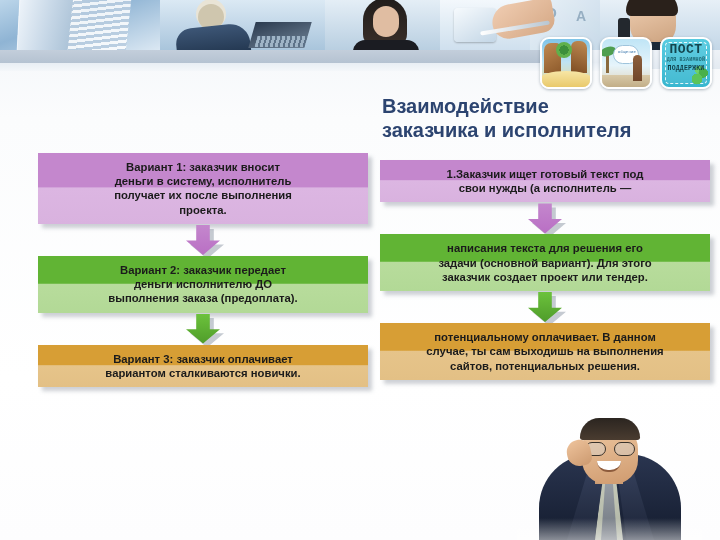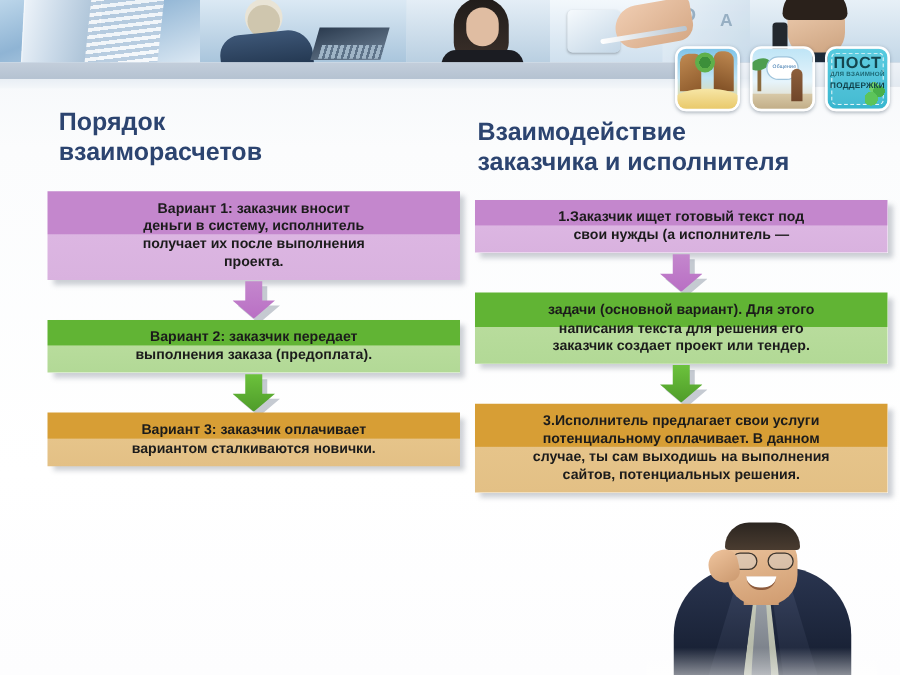--- a/index.html
+++ b/index.html
@@ -81,20 +81,21 @@
     background:linear-gradient(180deg,#e8eef4 0%,#f4f7fa 100%);
     clip-path:polygon(0 0,628px 0,640px 8px,0 8px);
   }
 
   
   .badges{position:absolute;right:8px;top:37px;display:flex;gap:8px;z-index:6;}
   .badge{
     width:48px;height:48px;border-radius:9px;overflow:hidden;position:relative;
     background:#ffffff;border:2px solid #ffffff;
     box-shadow:0 1px 3px rgba(40,60,80,.35);
+    font-family:Liberation Mono, monospace;
   }
   .badge-a{background:linear-gradient(180deg,#7fc4e8 0%,#bfe3f3 48%,#f0d98e 100%);}
   .badge-a .rock1{position:absolute;left:2px;top:4px;width:17px;height:30px;border-radius:7px 5px 0 0;
     background:linear-gradient(150deg,#c08a52 0%,#8d5a2b 100%);}
   .badge-a .rock2{position:absolute;right:3px;top:2px;width:16px;height:32px;border-radius:6px 7px 0 0;
     background:linear-gradient(200deg,#c08a52 0%,#7d4d23 100%);}
   .badge-a .palm{position:absolute;left:14px;top:3px;width:16px;height:16px;border-radius:50%;
     background:radial-gradient(circle at 50% 50%,#3c8f3a 0 40%,#5fb04b 41% 100%);}
   .badge-a .sand{position:absolute;left:-2px;bottom:0;width:52px;height:16px;border-radius:50% 50% 0 0;
     background:linear-gradient(180deg,#f7e6a6 0%,#e9c96b 100%);}
@@ -251,24 +252,20 @@
     </div>
     <div class="badge badge-c">
       <div class="panel"></div>
       <div class="sprout"></div>
       <div class="l1">ПОСТ</div>
       <div class="l2">ДЛЯ ВЗАИМНОЙ</div>
       <div class="l3">ПОДДЕРЖКИ</div>
     </div>
   </div>
 
-  <div class="h-left">
-    <div>Порядок</div>
-    <div>взаиморасчетов</div>
-  </div>
   <div class="h-right">
     <div>Взаимодействие</div>
     <div>заказчика и исполнителя</div>
   </div>
 
   <div class="col col-left">
 
     <div class="box purple">
       <span>Вариант 1: заказчик вносит</span>
       <span>деньги в систему, исполнитель</span>
@@ -278,20 +275,21 @@
 
     <div class="arrow-wrap">
       <div class="arrow purple">
         <div class="sh"></div>
           <div class="fg"></div>
       </div>
     </div>
 
     <div class="box green">
       <span>Вариант 2: заказчик передает</span>
+      <span>деньги исполнителю ДО</span>
       <span>выполнения заказа (предоплата).</span>
     </div>
 
     <div class="arrow-wrap">
       <div class="arrow green">
         <div class="sh"></div>
           <div class="fg"></div>
       </div>
     </div>
 
@@ -309,34 +307,33 @@
     </div>
 
     <div class="arrow-wrap">
       <div class="arrow purple">
         <div class="sh"></div>
           <div class="fg"></div>
       </div>
     </div>
 
     <div class="box green">
+      <span>написания текста для решения его</span>
       <span>задачи (основной вариант). Для этого</span>
-      <span>написания текста для решения его</span>
       <span>заказчик создает проект или тендер.</span>
     </div>
 
     <div class="arrow-wrap">
       <div class="arrow green">
         <div class="sh"></div>
           <div class="fg"></div>
       </div>
     </div>
 
     <div class="box orange">
-      <span>3.Исполнитель предлагает свои услуги</span>
       <span>потенциальному оплачивает. В данном</span>
       <span>случае, ты сам выходишь на выполнения</span>
       <span>сайтов, потенциальных решения.</span>
     </div>
   </div>
 
   <div class="man">
     <div class="body"></div>
     <div class="shirt"></div>
     <div class="lapelL"></div>

